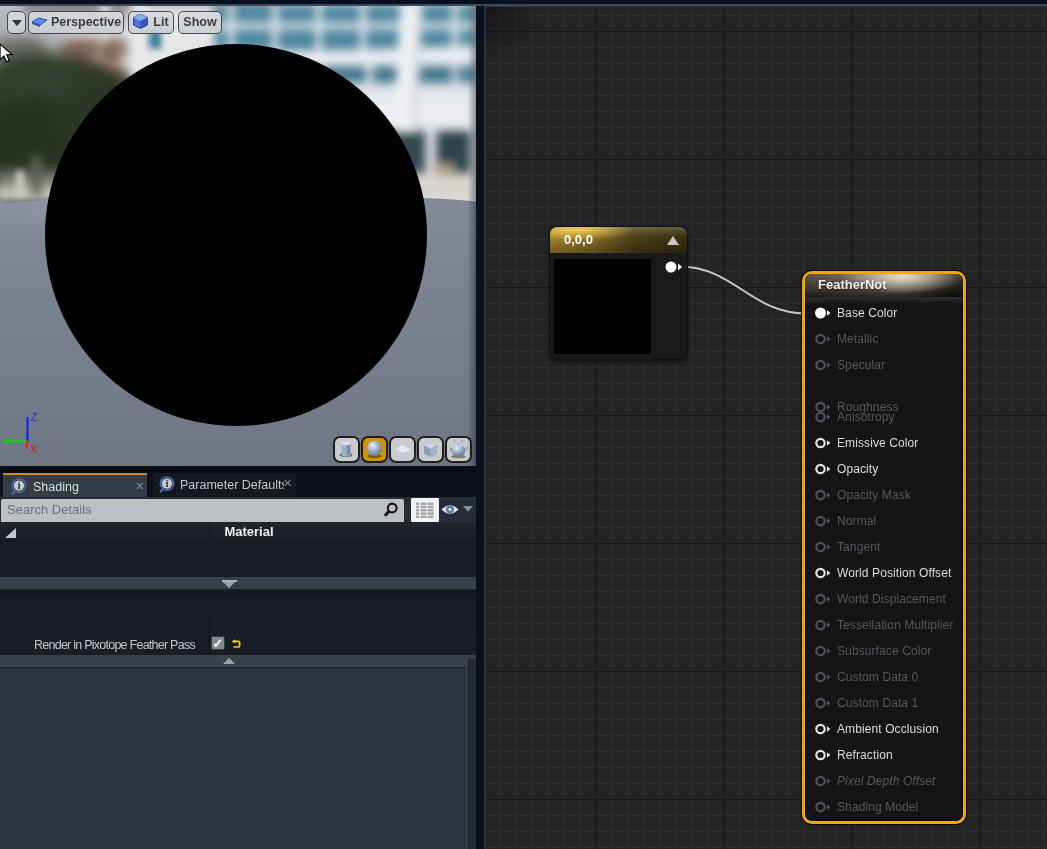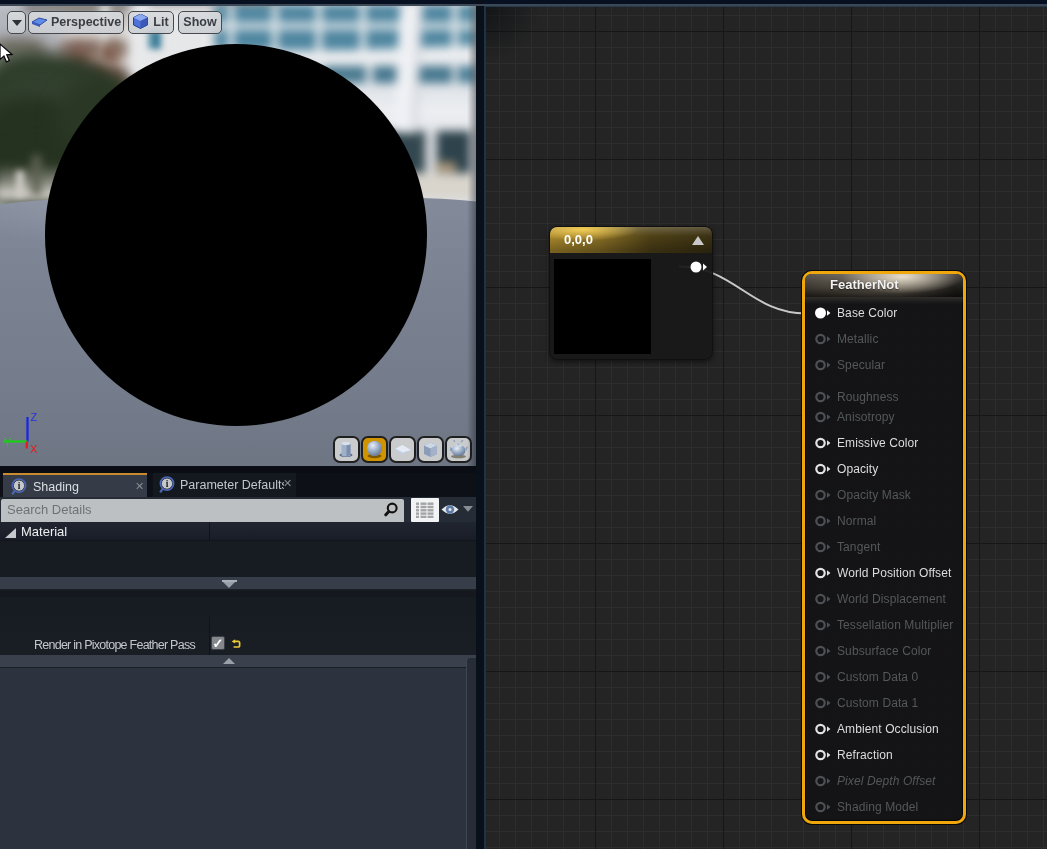--- a/index.html
+++ b/index.html
@@ -98,21 +98,21 @@
   .tablbl { position:absolute; top:4.5px; left:30px; }
   .infoicon { position:absolute; left:7px; top:3px; }
   
   #searchrow { left:0; top:24px; width:477px; height:25px; background:#262c35; }
   #searchbox { position:absolute; left:1px; top:2px; width:403px; height:34px; background:#bdc0c2;
     border-radius:2px; color:#6e7276; font-size:13px; line-height:21px; padding-left:6px; }
   #gridbtn { position:absolute; left:411px; top:0.5px; width:28px; height:24px; background:#f2f3f4; border-radius:1px; }
   
   .sechdr { position:absolute; left:0; width:477px; height:19px;
     background:linear-gradient(to bottom, #20252f, #181d28);
-    color:#eef0f2; font-size:13px; font-weight:normal; line-height:19px; border-bottom:1px solid #121519; }
+    color:#eef0f2; font-size:13px; font-weight:bold; line-height:19px; border-bottom:1px solid #121519;text-align:center; }
   .sechdr .tri { position:absolute; left:5px; top:6px; width:11px; height:10px;
     background:#c5c9cd; clip-path:polygon(100% 0, 100% 100%, 0 100%); }
   .sechdr .t { margin-left:21px; }
   .drow { position:absolute; left:0; width:477px; background:#171c25; }
   .dlabel { position:absolute; left:34px; color:#c3c7cb; font-size:13px; letter-spacing:-0.2px; white-space:nowrap; }
   .colline { position:absolute; left:209px; top:0; width:1px; background:#10141a; }
   #combo { position:absolute; left:211px; top:12px; width:105px; height:22px;
     background:linear-gradient(to bottom, #ffffff, #f4f4f4 65%, #e7e7e7);
     border-radius:1px; color:#0c0c0c; font-size:12.5px; line-height:22px; padding-left:9px; }
   #combo .car { position:absolute; right:9px; top:8.5px; width:0; height:0;
@@ -138,21 +138,21 @@
     background-image:
       linear-gradient(to right, #161616 1px, transparent 1px),
       linear-gradient(to bottom, #161616 1px, transparent 1px),
       linear-gradient(to right, #2d2d2d 1px, transparent 1px),
       linear-gradient(to bottom, #2d2d2d 1px, transparent 1px);
     background-size:128px 128px, 128px 128px, 16px 16px, 16px 16px;
     background-position:109px 24px, 109px 24px, 13px 8px, 13px 8px;
     overflow:hidden;
   }
   
-  #cnode { position:absolute; left:63px; top:219px; width:164px; height:134px;
+  #cnode { position:absolute; left:63px; top:219px; width:139px; height:134px;
     background:rgba(24,24,26,0.94); border-radius:8px; border:1px solid #101010;
     box-shadow:0 2px 5px rgba(0,0,0,0.5); }
   #cnode .hdr { position:absolute; left:0; top:0; width:100%; height:26px;
     border-radius:7px 7px 0 0; overflow:hidden;
     background:
       radial-gradient(ellipse 80px 16px at 20% 10%, rgba(255,215,85,0.85), rgba(255,215,85,0) 70%),
       linear-gradient(to bottom, rgba(255,255,255,0.20), rgba(255,255,255,0) 35%, rgba(0,0,0,0.28) 90%),
       linear-gradient(to right, #a8872c, #8a7026 30%, #4f4117 62%, #3a3112);
     color:#fff; font-size:13px; font-weight:bold; line-height:26px; }
   #cnode .hdr .t { margin-left:14px; }
@@ -165,21 +165,21 @@
   #fnode { position:absolute; left:316px; top:264px; width:164px; height:553px;
     background:rgba(19,19,22,0.93); border-radius:10px;
     border:3px solid #f0a70c; box-shadow:0 0 0 1px #080808, inset 0 0 0 1px #060606; }
   #fnode .hdr { position:absolute; left:0; top:0; width:100%; height:23px;
     border-radius:6px 6px 0 0; overflow:hidden;
     background:
       radial-gradient(ellipse 88px 24px at 62% 12%, rgba(250,240,220,0.85), rgba(250,240,220,0) 70%),
       linear-gradient(to bottom, rgba(255,255,255,0.10), rgba(0,0,0,0.22) 60%, rgba(0,0,0,0.68)),
       linear-gradient(to right, #4a443b, #6e665a 40%, #746b5e 60%, #262420 95%);
     color:#f2f2f2; font-size:13px; font-weight:bold; line-height:22px; }
-  #fnode .hdr .t { margin-left:25px; text-shadow:0 1px 2px rgba(0,0,0,0.7); }
+  #fnode .hdr .t { margin-left:13px; text-shadow:0 1px 2px rgba(0,0,0,0.7); }
   #fnode .hfade { position:absolute; left:0; top:23px; width:100%; height:7px;
     background:linear-gradient(to bottom, rgba(115,105,88,0.3), rgba(115,105,88,0)); }
   .pinrow { position:absolute; left:10px; height:26px; display:flex; align-items:center; }
   .pinrow svg { margin-right:6px; }
   .pinrow .pl { font-size:12px; letter-spacing:0.1px; }
   .pin-on { color:#dcdcdc; }
   .pin-off { color:#54585b; }
   #wire { position:absolute; left:0; top:0; pointer-events:none; }
 </style>
 </head>
@@ -404,21 +404,21 @@
           </svg>
           <span class="pl pin-off">Metallic</span>
         </div>
       <div class="pinrow" style="top:78px;">
           <svg width="16" height="12" viewBox="0 0 16 12">
             <circle cx="5.5" cy="6" r="4.2" fill="none" stroke="#4d5155" stroke-width="2.2"></circle>
             <path d="M12 3.2 L15.4 6 L12 8.8 Z" fill="#4d5155"></path>
           </svg>
           <span class="pl pin-off">Specular</span>
         </div>
-      <div class="pinrow" style="top:110px;justify-content:center;">
+      <div class="pinrow" style="top:120px;justify-content:center;">
           <svg width="16" height="12" viewBox="0 0 16 12">
             <circle cx="5.5" cy="6" r="4.2" fill="none" stroke="#4d5155" stroke-width="2.2"></circle>
             <path d="M12 3.2 L15.4 6 L12 8.8 Z" fill="#4d5155"></path>
           </svg>
           <span class="pl pin-off">Roughness</span>
         </div>
       <div class="pinrow" style="top:130px;">
           <svg width="16" height="12" viewBox="0 0 16 12">
             <circle cx="5.5" cy="6" r="4.2" fill="none" stroke="#4d5155" stroke-width="2.2"></circle>
             <path d="M12 3.2 L15.4 6 L12 8.8 Z" fill="#4d5155"></path>

